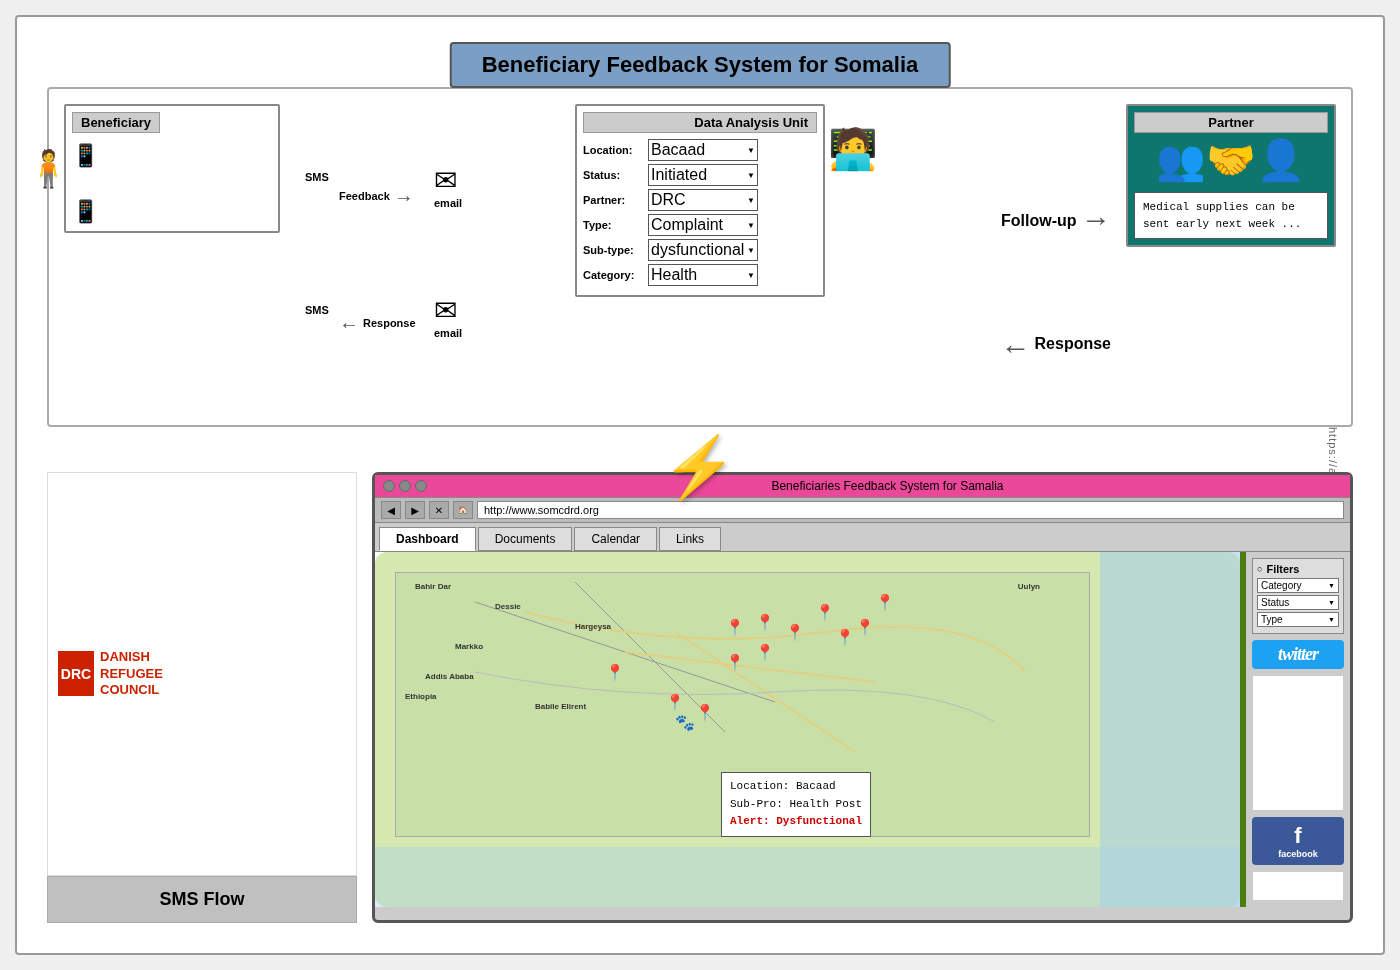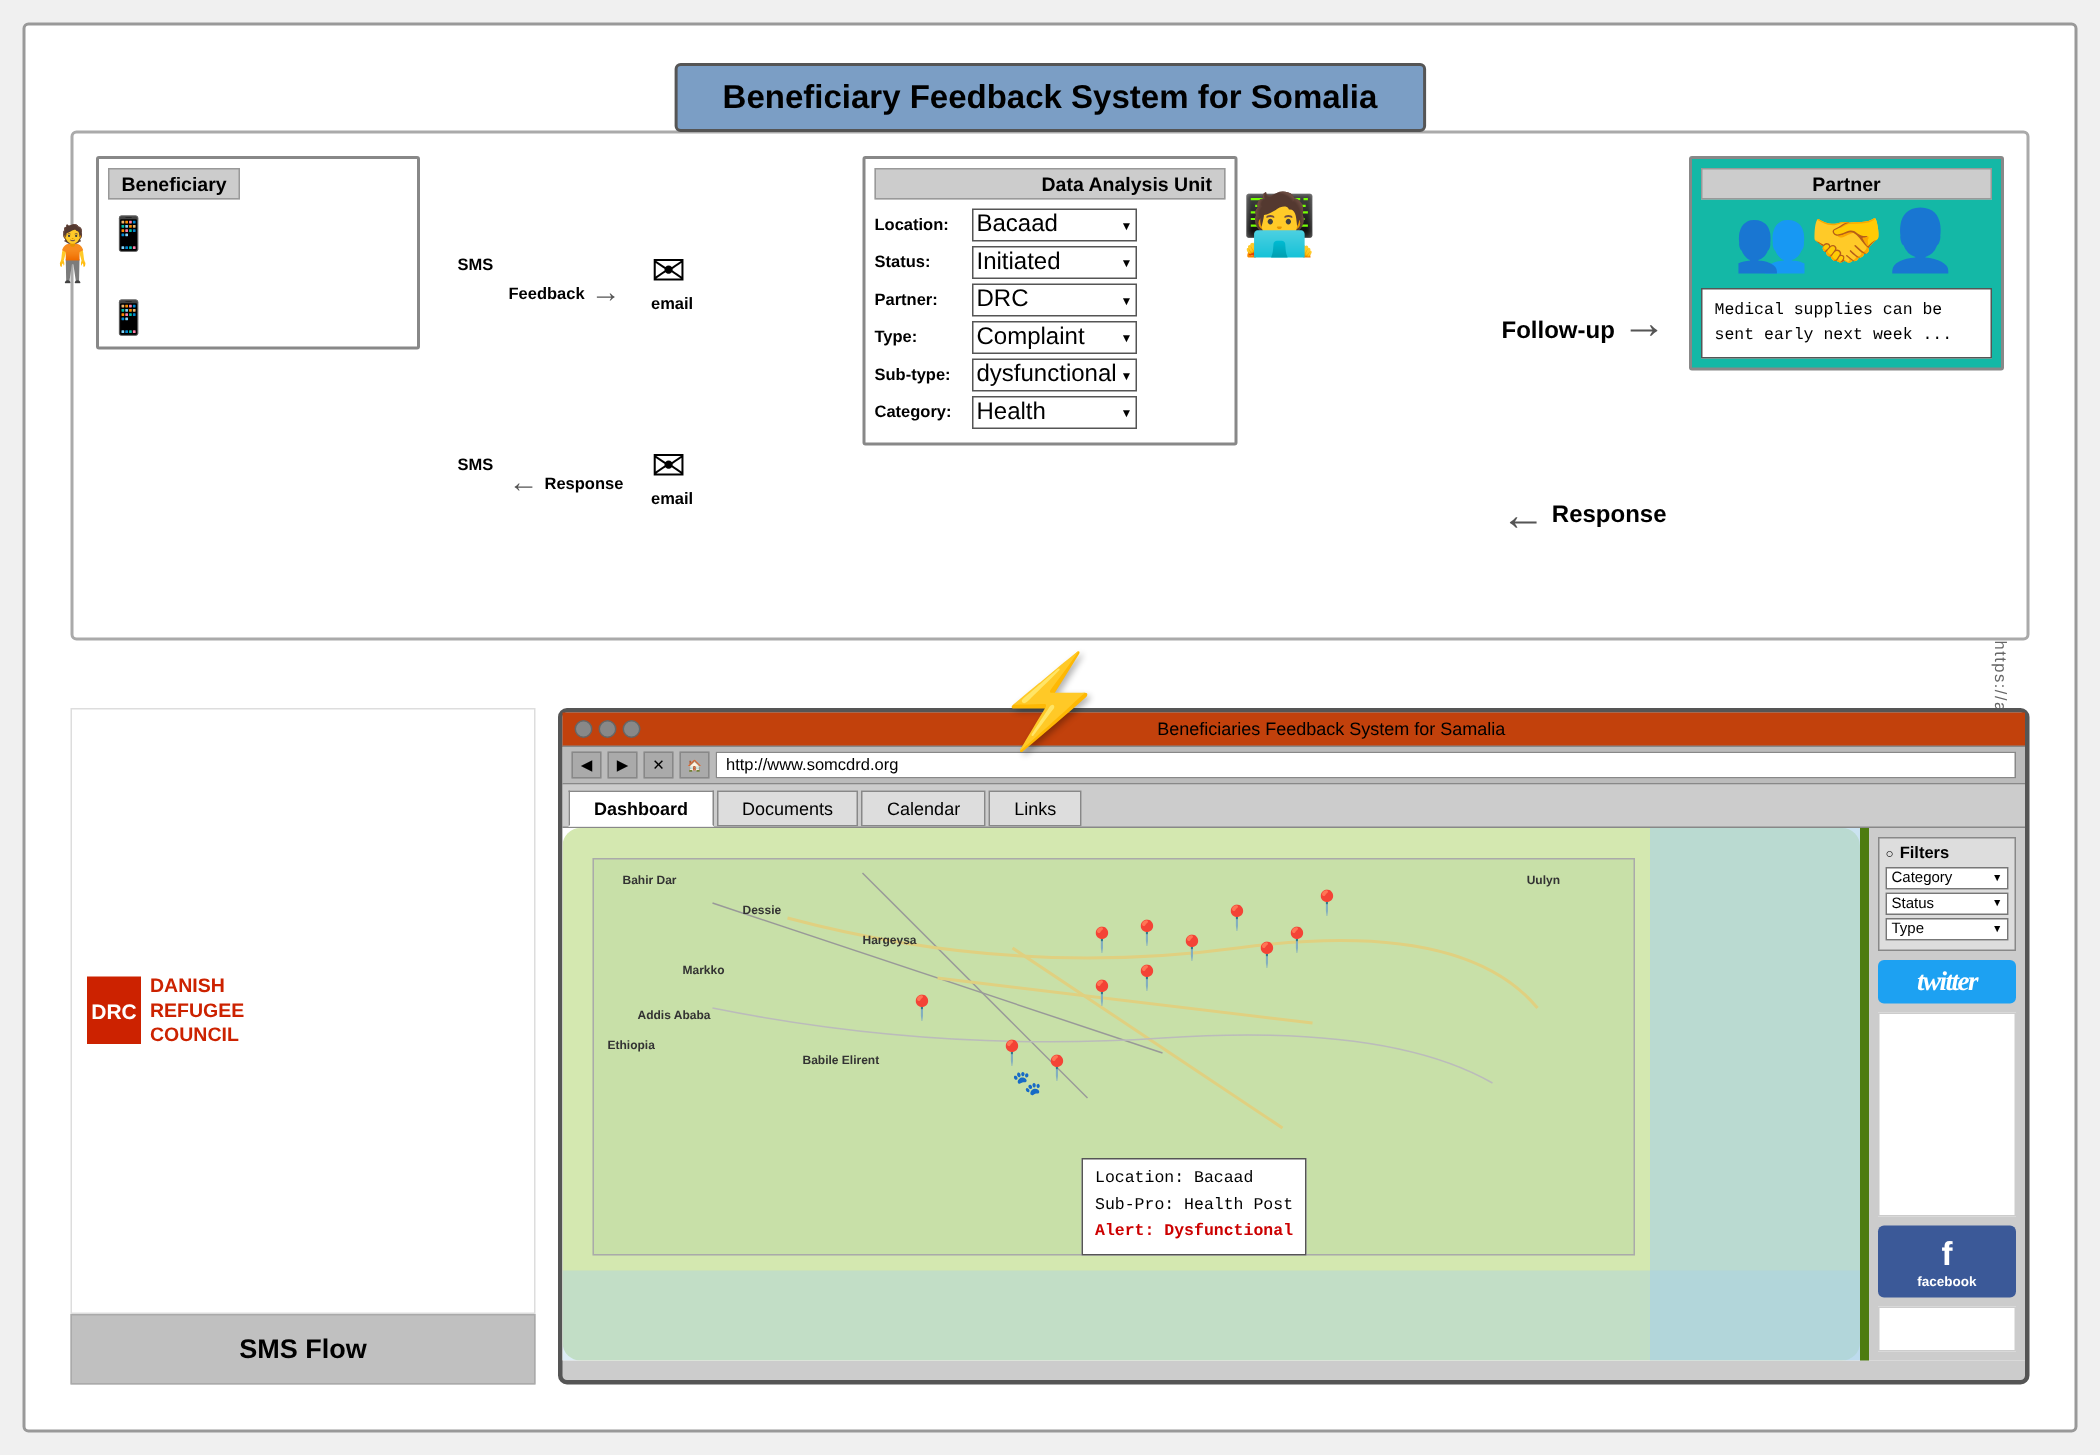--- a/index.html
+++ b/index.html
@@ -137,21 +137,21 @@
       font-size: 8px;
     }
 
     
     .partner-box {
       position: absolute;
       top: 15px;
       right: 15px;
       width: 210px;
       border: 2px solid #888;
-      background: #14b8a6;
+      background: #0f766e;
       padding: 6px;
       border-radius: 2px;
     }
 
     .speech-bubble {
       border: 1px solid #555;
       background: #fff;
       padding: 6px 8px;
       font-size: 11px;
       font-family: 'Courier New', monospace;
@@ -177,21 +177,21 @@
       top: 455px;
       left: 355px;
       right: 30px;
       bottom: 30px;
       border: 3px solid #555;
       background: #ccc;
       border-radius: 6px;
     }
 
     .browser-titlebar {
-      background: #c2410c;
+      background: #ec4899;
       padding: 4px 8px;
       font-size: 12px;
       display: flex;
       align-items: center;
       gap: 6px;
       border-bottom: 1px solid #888;
     }
     .browser-dots {
       display: flex;
       gap: 4px;

